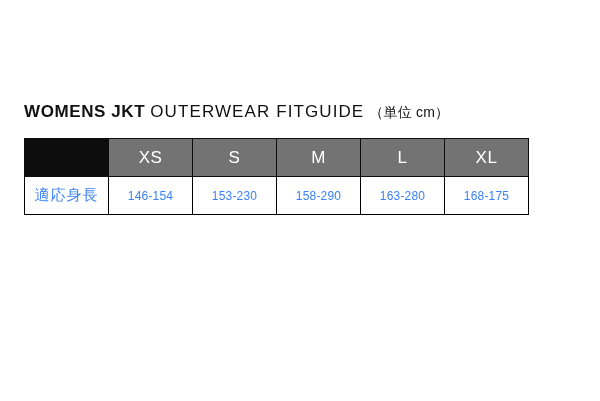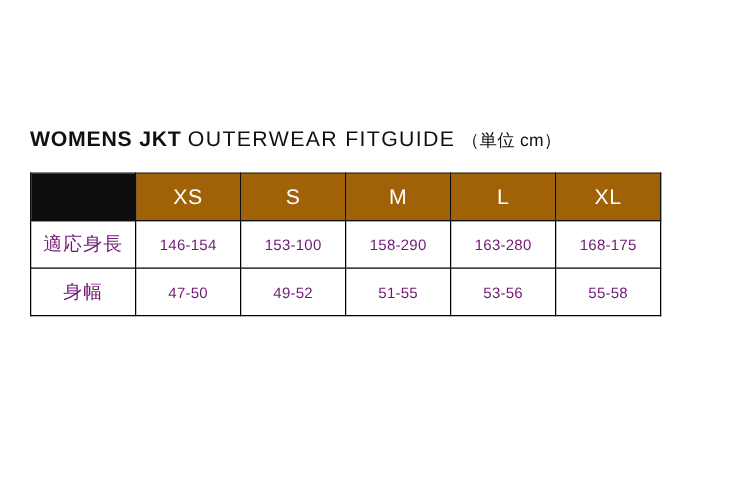--- a/index.html
+++ b/index.html
@@ -58,25 +58,25 @@
   }
   table.fitguide th,
   table.fitguide td {
     border: 1px solid #000000;
     text-align: center;
     vertical-align: middle;
     height: 37px;
     font-size: 15px;
     font-weight: normal;
     padding: 0;
-    color: #701a75;
+    color: #3b82f6;
   }
   
   table.fitguide thead tr th {
-    background: #a16207;
+    background: #737373;
     color: #ffffff;
     border-color: #0d0d0d;
     font-size: 17px;
     letter-spacing: 0.5px;
   }
   table.fitguide thead tr th.corner {
     background: #0d0d0d;
     border-color: #0d0d0d;
   }
   
@@ -123,30 +123,22 @@
           <th>S</th>
           <th>M</th>
           <th>L</th>
           <th>XL</th>
         </tr>
       </thead>
       <tbody>
         <tr>
           <td class="rowlabel">適応身長</td>
           <td class="value">146-154</td>
-          <td class="value">153-100</td>
+          <td class="value">153-230</td>
           <td class="value">158-290</td>
           <td class="value">163-280</td>
           <td class="value">168-175</td>
-        </tr>
-        <tr>
-          <td class="rowlabel">身幅</td>
-          <td class="value">47-50</td>
-          <td class="value">49-52</td>
-          <td class="value">51-55</td>
-          <td class="value">53-56</td>
-          <td class="value">55-58</td>
         </tr>
       </tbody>
     </table>
   </div>
 
 </div>
 
 </body></html>

